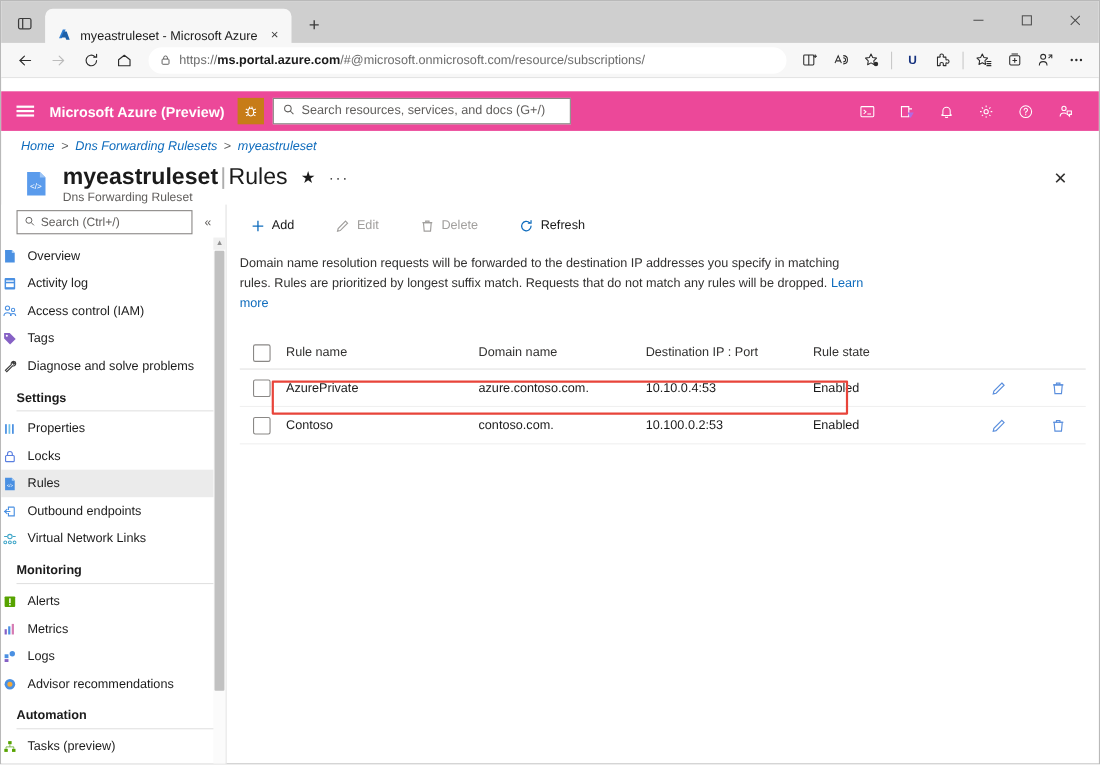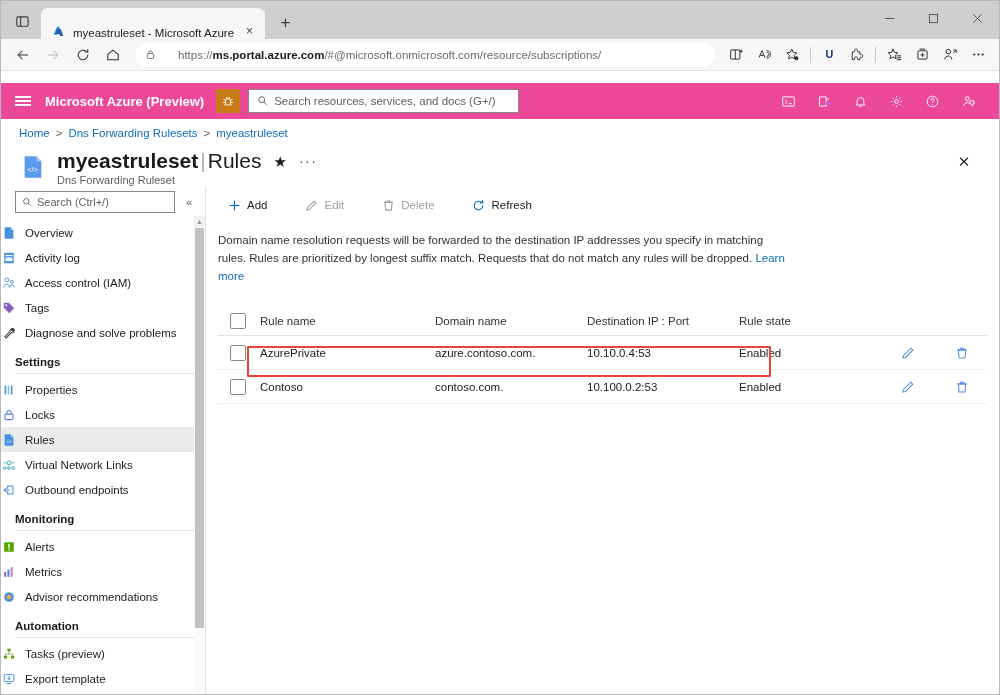--- a/index.html
+++ b/index.html
@@ -100,21 +100,21 @@
   .nav-btn.disabled { color: #bcbcbc; }
   .omnibox {
     flex: 1;
     height: 24px;
     background: #ffffff;
     border-radius: 12px;
     display: flex;
     align-items: center;
     padding: 0 10px;
     margin: 0 6px;
-    gap: 22px;
+    gap: 7px;
     min-width: 0;
   }
   .omnibox-lock { display:flex; align-items:center; color:#5c5c5c; flex:0 0 auto;}
   .url-text {
     font-size: 11.5px;
     color: #6b6b6b;
     white-space: nowrap;
     overflow: hidden;
     flex: 1;
   }
@@ -185,21 +185,21 @@
 
   
   .breadcrumb-row {
     height: 24px;
     display: flex;
     align-items: center;
     padding: 4px 0 0 18px;
     font-size: 11.5px;
     gap: 6px;
   }
-  .crumb { color: #0f6cbd; white-space: nowrap; }
+  .crumb { color: #0f6cbd; white-space: nowrap; font-style: italic; }
   .crumb.current { color: #0f6cbd; }
   .crumb-sep { color: #616161; }
 
   .title-row {
     display: flex;
     align-items: flex-start;
     padding: 6px 0 0 18px;
     gap: 10px;
     position: relative;
   }
@@ -738,42 +738,42 @@
             <svg width="14" height="14" viewBox="0 0 16 16">
                 <path d="M3 1.5 L10 1.5 L13 4.5 L13 14.5 L3 14.5 Z" fill="#4a90e2"></path>
                 <path d="M10 1.5 L13 4.5 L10 4.5 Z" fill="#a9cdf5"></path>
                 <text x="8" y="11" font-size="4.6" fill="#ffffff" text-anchor="middle" font-family="Liberation Sans, sans-serif">&lt;/&gt;</text>
               </svg>
           </span>
           <span>Rules</span>
         </div>
         <div class="nav-item">
           <span class="nav-icon">
+            <svg width="14" height="14" viewBox="0 0 16 16" fill="none" stroke="#4a90e2" stroke-width="1.2">
+              <path d="M12.5 3.5 L12.5 12.5 L6.5 12.5 L6.5 9.5"></path>
+                <path d="M6.5 6.5 L6.5 3.5 L12.5 3.5"></path>
+              <line x1="2" y1="8" x2="8.5" y2="8"></line>
+                <polyline points="5.3,5.5 2.5,8 5.3,10.5"></polyline>
+            </svg>
+          </span>
+          <span>Outbound endpoints</span>
+        </div>
+        <div class="nav-item">
+          <span class="nav-icon">
             <svg width="14" height="14" viewBox="0 0 16 16" fill="none" stroke="#3fa6c8" stroke-width="1.1">
               <path d="M2 5.5 L5 5.5"></path>
                 <path d="M11 5.5 L14 5.5"></path>
                 <circle cx="8" cy="5.5" r="2.3"></circle>
               <circle cx="3.2" cy="11.5" r="1.5"></circle>
                 <circle cx="8" cy="11.5" r="1.5"></circle>
                 <circle cx="12.8" cy="11.5" r="1.5"></circle>
             </svg>
           </span>
           <span>Virtual Network Links</span>
         </div>
-        <div class="nav-item">
-          <span class="nav-icon">
-            <svg width="14" height="14" viewBox="0 0 16 16" fill="none" stroke="#4a90e2" stroke-width="1.2">
-              <path d="M12.5 3.5 L12.5 12.5 L6.5 12.5 L6.5 9.5"></path>
-                <path d="M6.5 6.5 L6.5 3.5 L12.5 3.5"></path>
-              <line x1="2" y1="8" x2="8.5" y2="8"></line>
-                <polyline points="5.3,5.5 2.5,8 5.3,10.5"></polyline>
-            </svg>
-          </span>
-          <span>Outbound endpoints</span>
-        </div>
 
         <div class="nav-section">Monitoring</div>
         <div class="nav-divider"></div>
         <div class="nav-item">
           <span class="nav-icon">
             <svg width="14" height="14" viewBox="0 0 16 16">
                 <rect x="2.5" y="2.5" width="11" height="11" rx="1" fill="#57a300"></rect>
                 <rect x="7.2" y="4.5" width="1.6" height="5" fill="#ffffff"></rect>
                 <rect x="7.2" y="10.4" width="1.6" height="1.5" fill="#ffffff"></rect>
               </svg>
@@ -782,20 +782,30 @@
         </div>
         <div class="nav-item">
           <span class="nav-icon">
             <svg width="14" height="14" viewBox="0 0 16 16">
                 <rect x="2.5" y="8" width="2.3" height="5.5" fill="#8661c5"></rect>
                 <rect x="6.2" y="5" width="2.3" height="8.5" fill="#4a90e2"></rect>
                 <rect x="9.9" y="2.5" width="2.3" height="11" fill="#d67bb3"></rect>
               </svg>
           </span>
           <span>Metrics</span>
+        </div>
+        <div class="nav-item">
+          <span class="nav-icon">
+            <svg width="14" height="14" viewBox="0 0 16 16">
+                <rect x="2.5" y="5.5" width="4" height="4" fill="#4a90e2"></rect>
+                <rect x="2.5" y="10.5" width="4" height="3" fill="#8661c5"></rect>
+                <circle cx="10.5" cy="5" r="2.8" fill="#4a90e2"></circle>
+              </svg>
+          </span>
+          <span>Logs</span>
         </div>
         <div class="nav-item">
           <span class="nav-icon">
             <svg width="14" height="14" viewBox="0 0 16 16">
                 <circle cx="8" cy="8" r="5.5" fill="#4a90e2"></circle>
                 <circle cx="8" cy="8" r="2.6" fill="#f2a93b"></circle>
               </svg>
           </span>
           <span>Advisor recommendations</span>
         </div>

